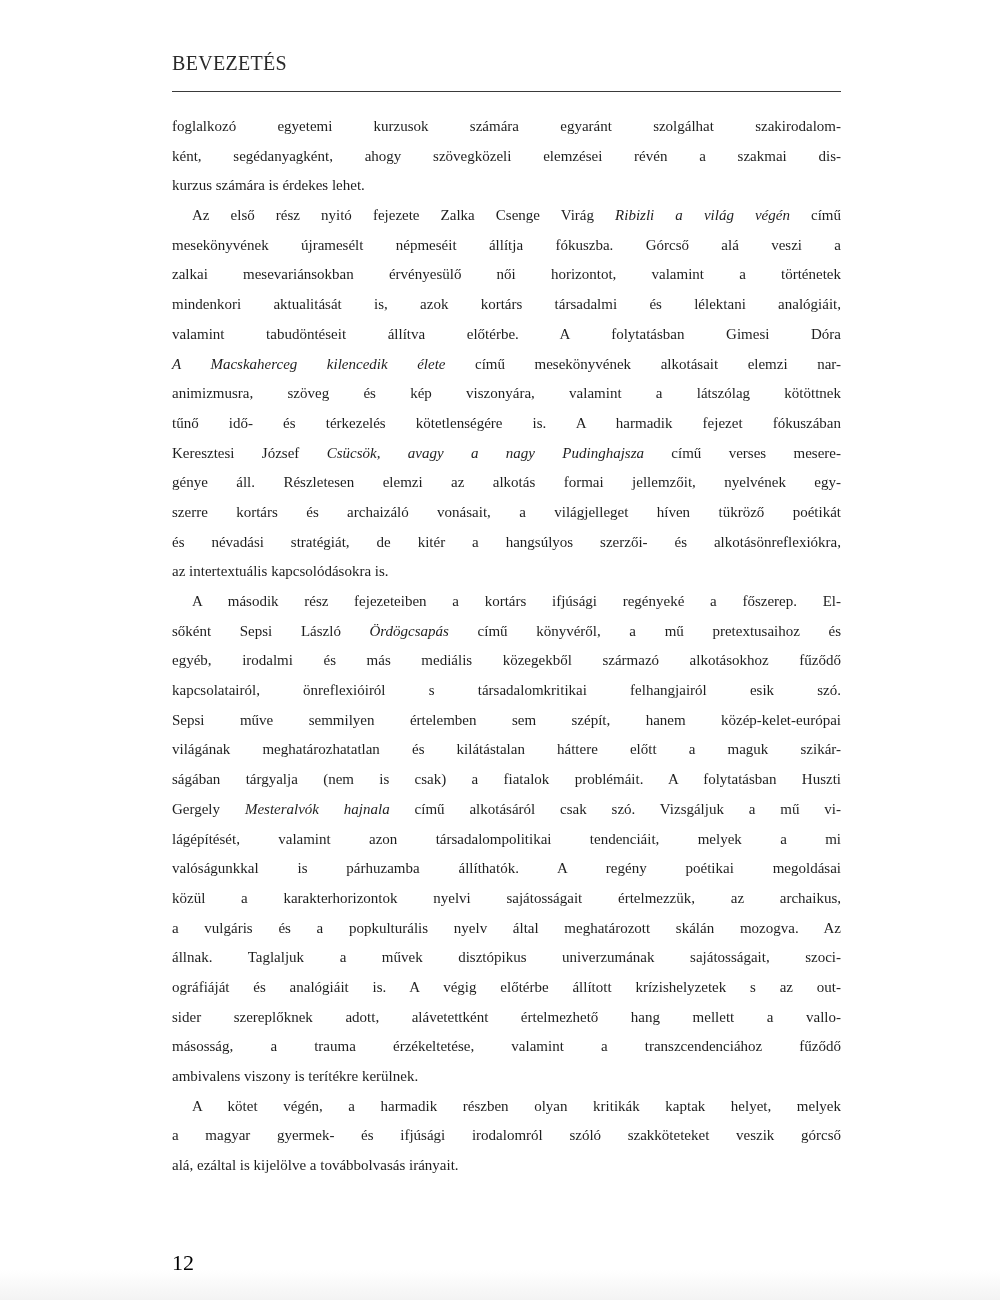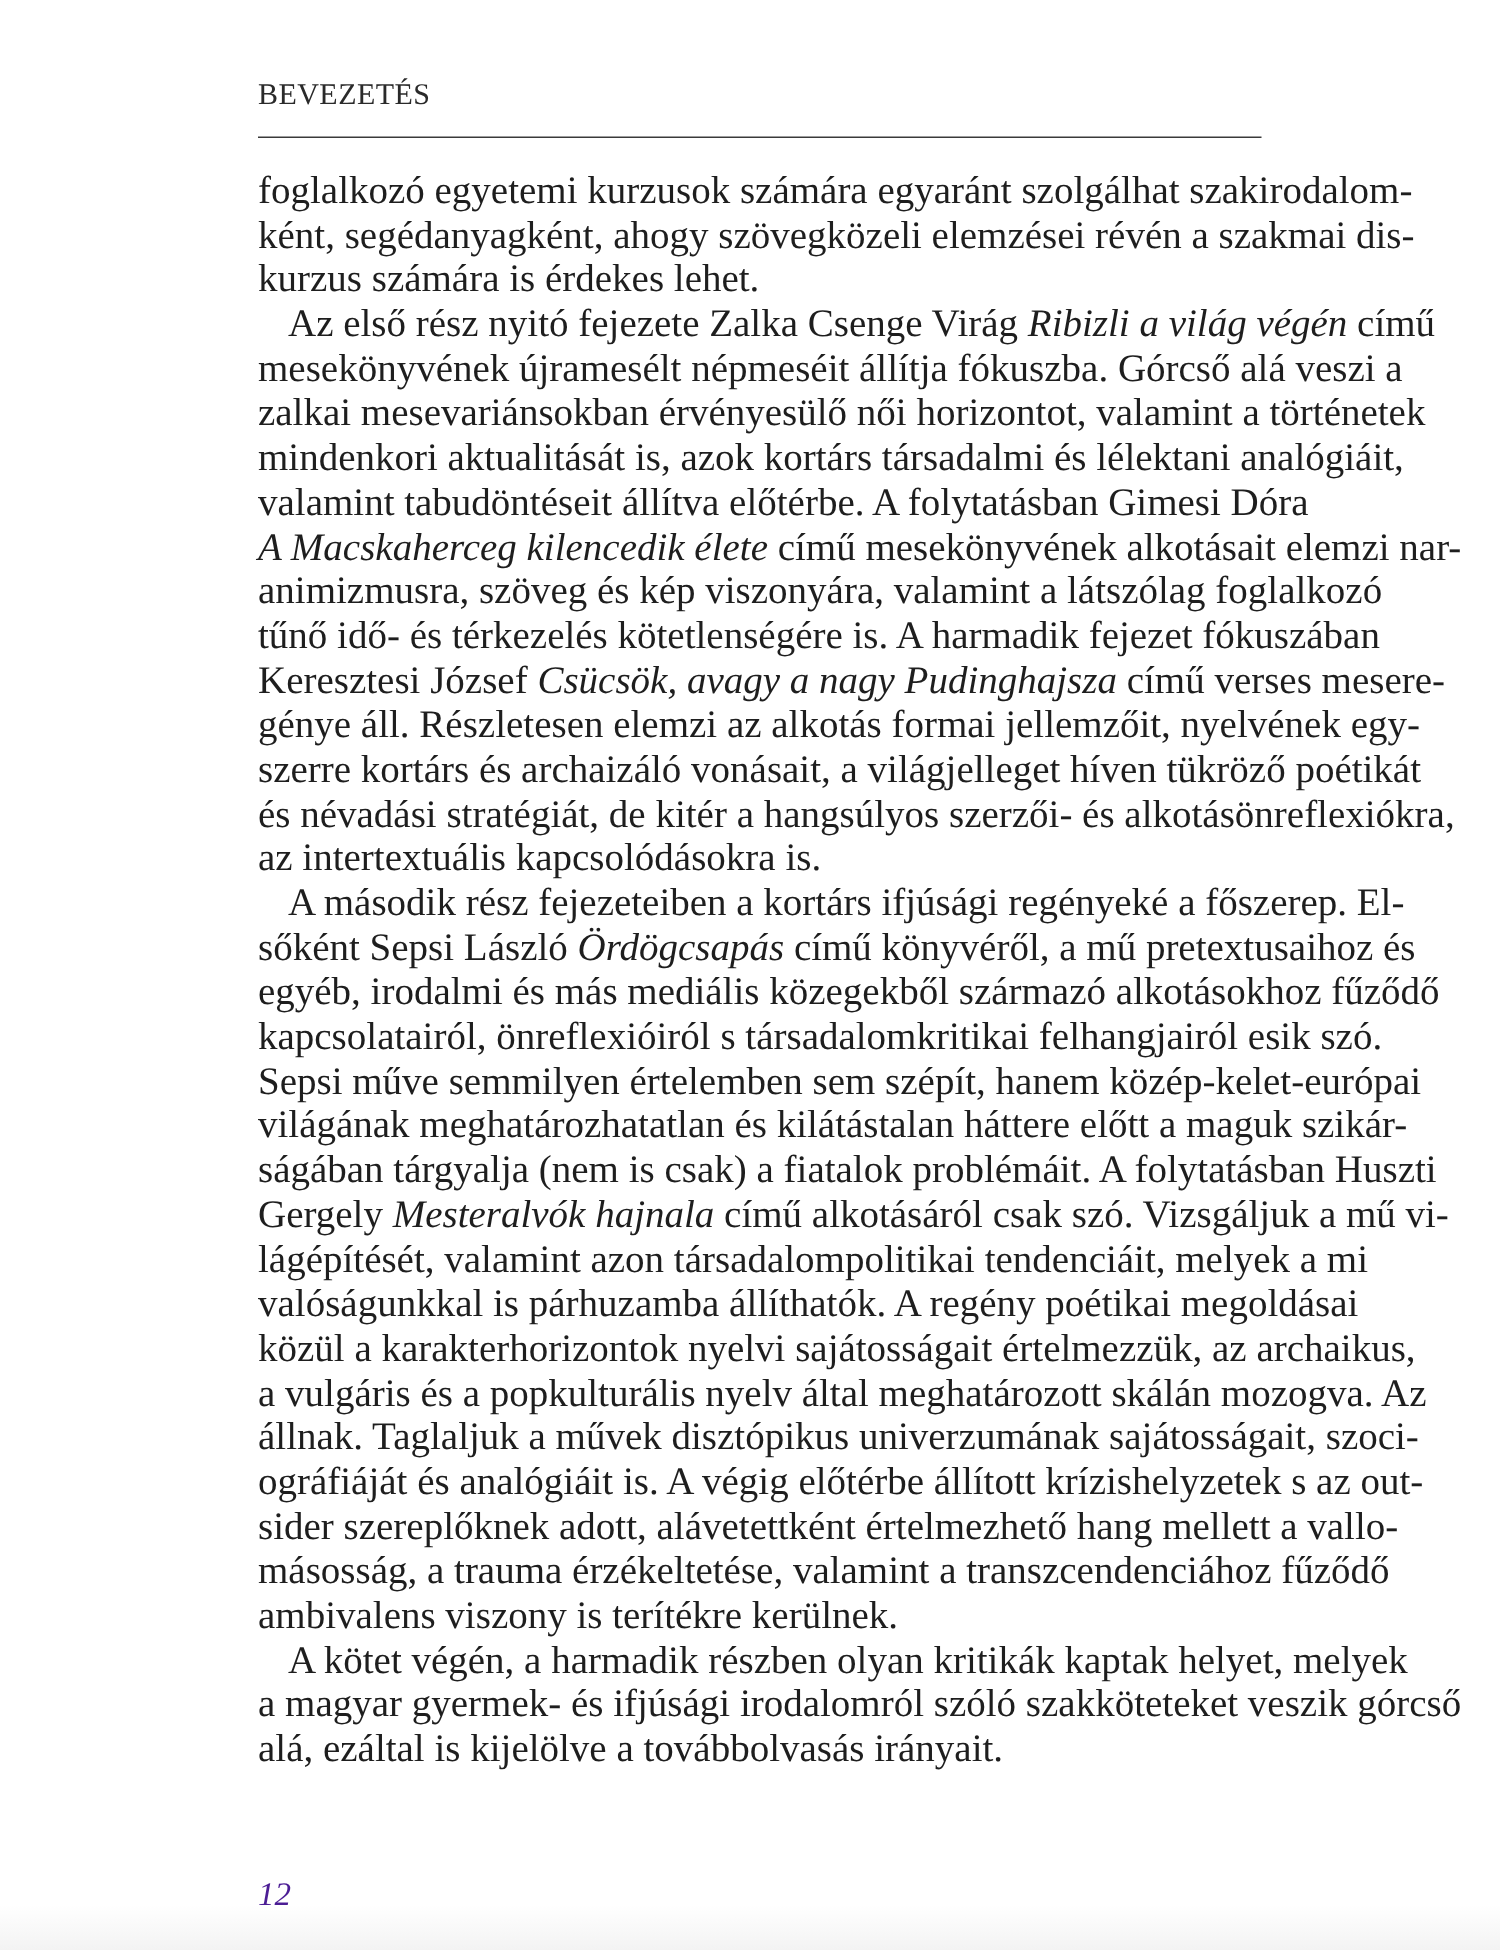--- a/index.html
+++ b/index.html
@@ -12,32 +12,32 @@
   .running-head {
     position: absolute; left: 172px; top: 52px;
     font-size: 20px; letter-spacing: 0.3px; color: #2a2a2a; text-align: center;
   }
   .head-rule {
     position: absolute; left: 172px; top: 91px; width: 669px; height: 0;
     border-top: 1.6px solid #3a3a3a;
   }
   .body-text {
     position: absolute; left: 172px; top: 112px; width: 669px;
-    font-size: 26px; line-height: 29.7px;
+    font-size: 15px; line-height: 29.7px;
   }
   .line {
     display: block; white-space: nowrap; text-align: justify;
     text-align-last: justify; height: 29.7px;
   }
   .line.last { text-align-last: left; font-family: Liberation Serif, serif; }
   .line.indent { padding-left: 20px; }
   .line i { font-style: italic; }
   .page-number {
     position: absolute; left: 172px; top: 1250px;
-    font-size: 22px; color: #4c1d95; font-style: italic;
+    font-size: 22px; color: #000000;
   }
 </style>
 </head>
 <body>
 
 <div class="running-head">BEVEZETÉS</div>
 <div class="head-rule"></div>
 
 <div class="body-text" id="body-text">
     <div>
@@ -45,21 +45,21 @@
       <span class="line"><span>ként, segédanyagként, ahogy szövegközeli elemzései révén a szakmai dis-</span></span>
       <span class="line last"><span>kurzus számára is érdekes lehet.</span></span>
     </div>
     <div>
       <span class="line indent"><span>Az első rész nyitó fejezete Zalka Csenge Virág </span><i>Ribizli a világ végén</i><span> című</span></span>
       <span class="line"><span>mesekönyvének újramesélt népmeséit állítja fókuszba. Górcső alá veszi a</span></span>
       <span class="line"><span>zalkai mesevariánsokban érvényesülő női horizontot, valamint a történetek</span></span>
       <span class="line"><span>mindenkori aktualitását is, azok kortárs társadalmi és lélektani analógiáit,</span></span>
       <span class="line"><span>valamint tabudöntéseit állítva előtérbe. A folytatásban Gimesi Dóra</span></span>
       <span class="line"><i>A Macskaherceg kilencedik élete</i><span> című mesekönyvének alkotásait elemzi nar-</span></span>
-      <span class="line"><span>animizmusra, szöveg és kép viszonyára, valamint a látszólag foglalkozó</span></span>
+      <span class="line"><span>animizmusra, szöveg és kép viszonyára, valamint a látszólag kötöttnek</span></span>
       <span class="line"><span>tűnő idő- és térkezelés kötetlenségére is. A harmadik fejezet fókuszában</span></span>
       <span class="line"><span>Keresztesi József </span><i>Csücsök, avagy a nagy Pudinghajsza</i><span> című verses mesere-</span></span>
       <span class="line"><span>génye áll. Részletesen elemzi az alkotás formai jellemzőit, nyelvének egy-</span></span>
       <span class="line"><span>szerre kortárs és archaizáló vonásait, a világjelleget híven tükröző poétikát</span></span>
       <span class="line"><span>és névadási stratégiát, de kitér a hangsúlyos szerzői- és alkotásönreflexiókra,</span></span>
       <span class="line last"><span>az intertextuális kapcsolódásokra is.</span></span>
     </div>
     <div>
       <span class="line indent"><span>A második rész fejezeteiben a kortárs ifjúsági regényeké a főszerep. El-</span></span>
       <span class="line"><span>sőként Sepsi László </span><i>Ördögcsapás</i><span> című könyvéről, a mű pretextusaihoz és</span></span>

